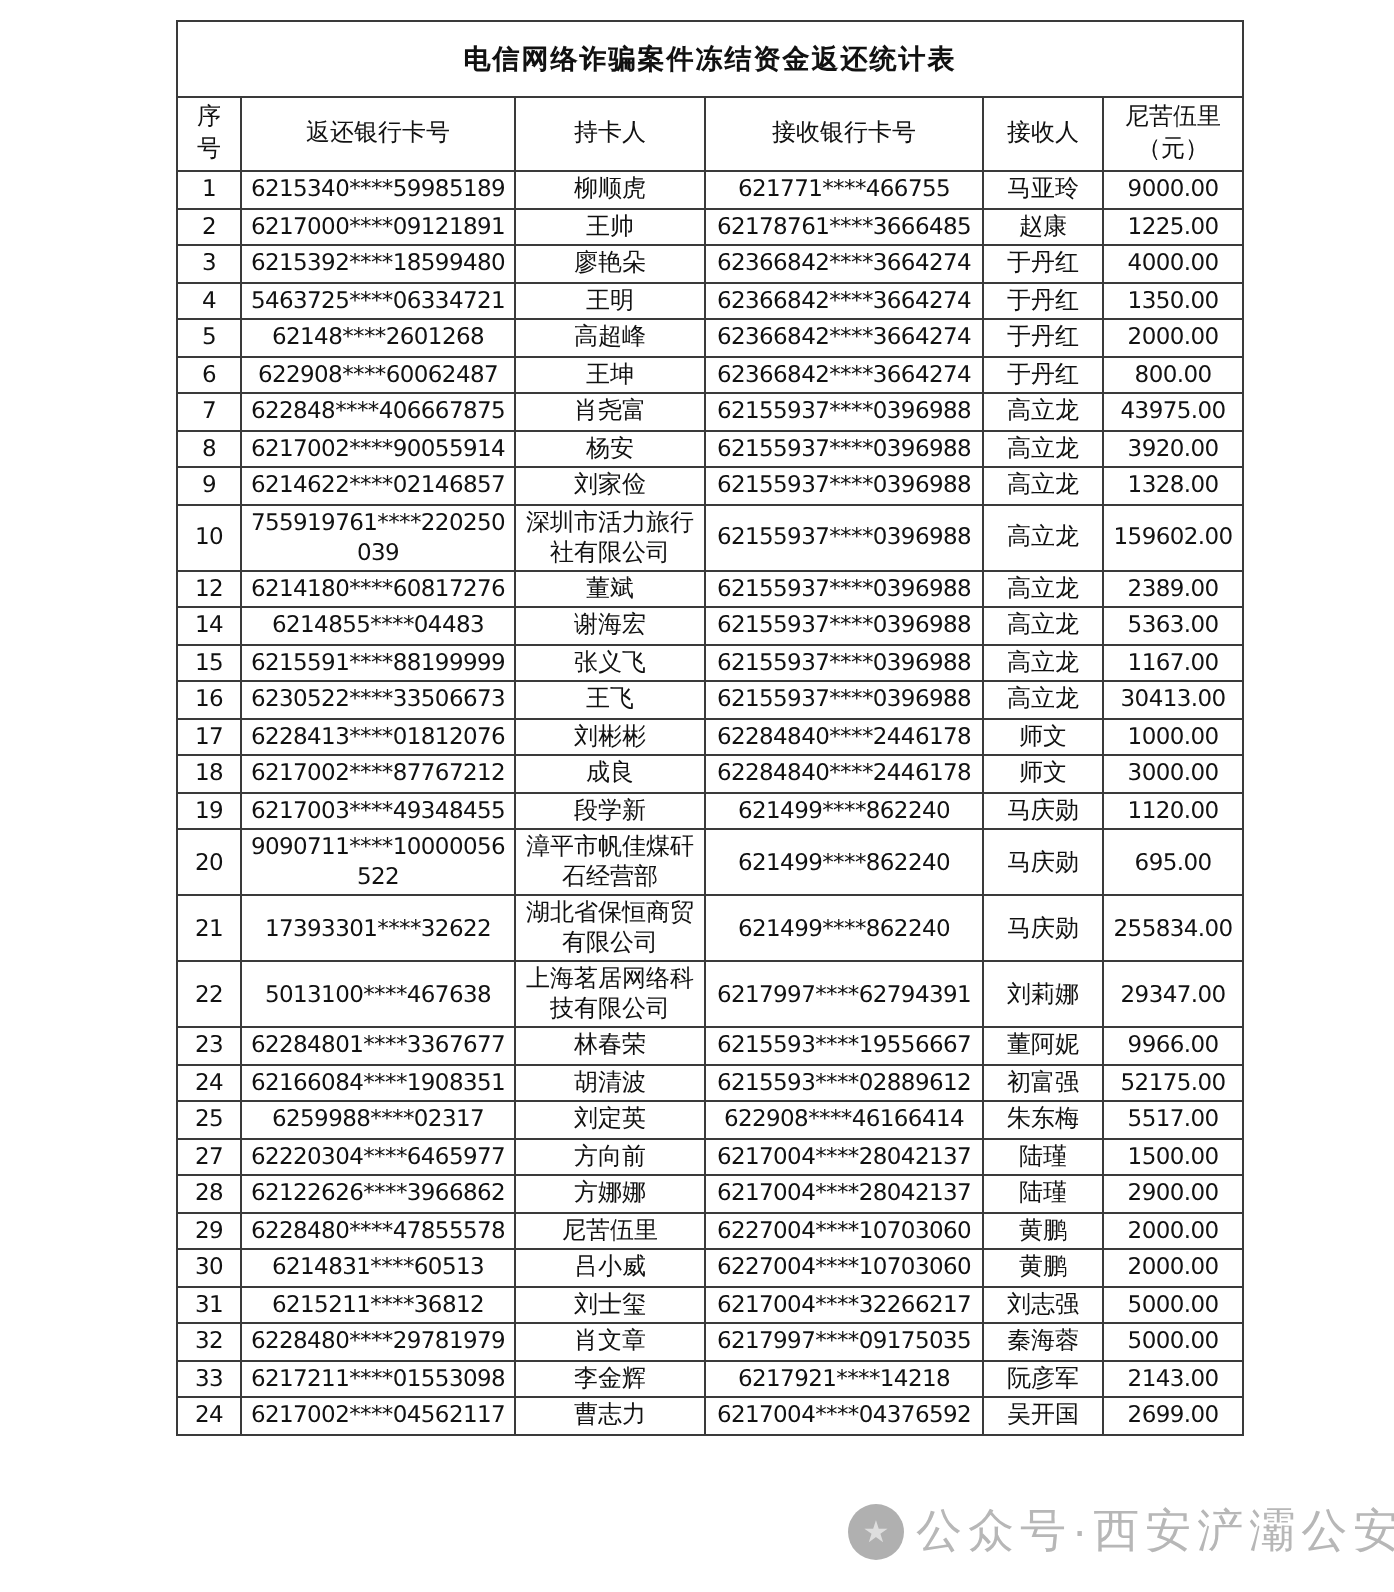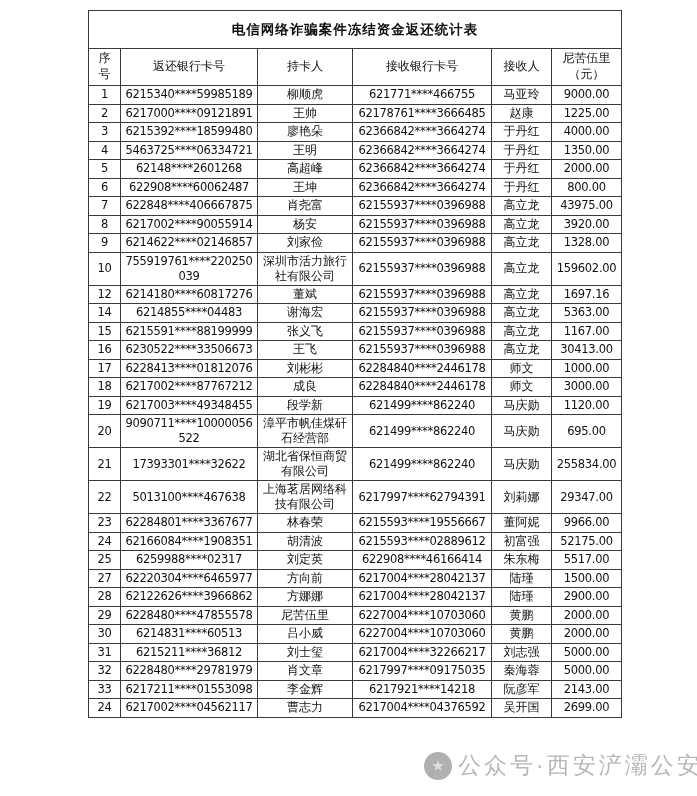--- a/index.html
+++ b/index.html
@@ -158,21 +158,21 @@
       <td class="num">62155937****0396988</td>
       <td class="cn">高立龙</td>
       <td class="num">159602.00</td>
     </tr>
         <tr>
       <td class="num">12</td>
       <td class="num">6214180****60817276</td>
       <td class="cn">董斌</td>
       <td class="num">62155937****0396988</td>
       <td class="cn">高立龙</td>
-      <td class="num">1697.16</td>
+      <td class="num">2389.00</td>
     </tr>
         <tr>
       <td class="num">14</td>
       <td class="num">6214855****04483</td>
       <td class="cn">谢海宏</td>
       <td class="num">62155937****0396988</td>
       <td class="cn">高立龙</td>
       <td class="num">5363.00</td>
     </tr>
         <tr>

